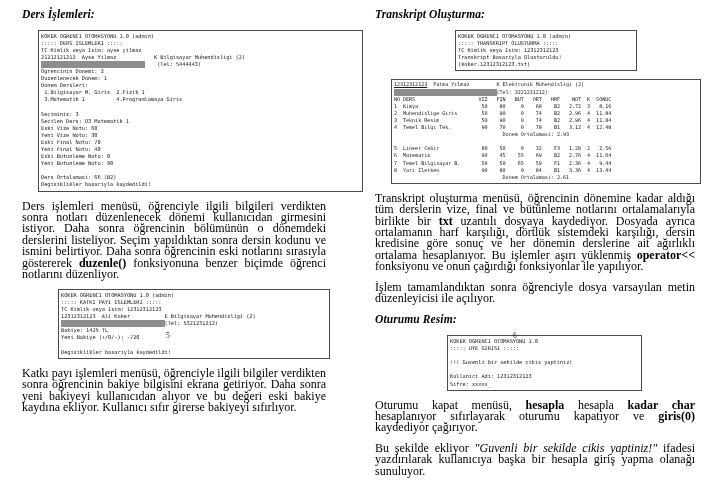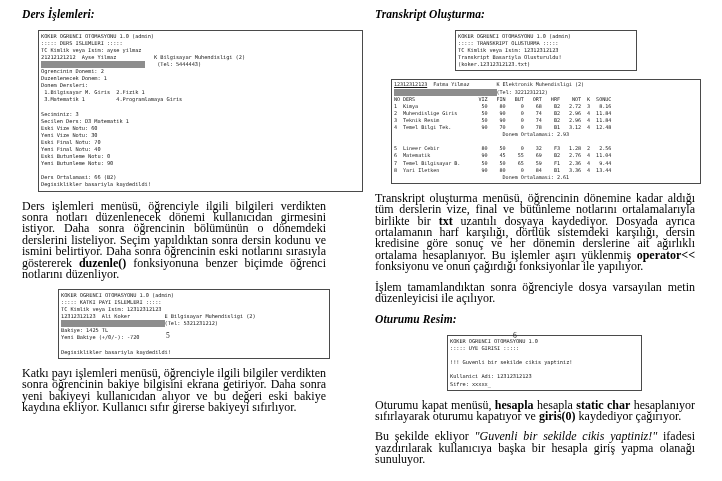--- a/index.html
+++ b/index.html
@@ -136,20 +136,20 @@
     <div class="term term-table"><span class="line"><span class="underline-id">12312312123</span><span>  Fatma Yilmaz         K Elektronik Muhendisligi (2)</span></span><span class="line"><span style="display: inline-block; background: rgb(141, 141, 141); color: rgb(141, 141, 141);">                                  </span><span>(Tel: 3221231212)</span></span><span class="line">NO DERS                     VIZ   FIN   BUT   ORT   HRF    NOT  K  SONUC</span><span class="line">1  Kimya                     50    80     0    68    B2   2.72  3   8.16</span><span class="line">2  Muhendislige Giris        50    90     0    74    B2   2.96  4  11.84</span><span class="line">3  Teknik Resim              50    90     0    74    B2   2.96  4  11.84</span><span class="line">4  Temel Bilgi Tek.          90    70     0    78    B1   3.12  4  12.48</span><span class="line">                                    Donem Ortalamasi: 2.93</span><span class="line"> </span><span class="line">5  Lineer Cebir              80    50     0    32    F3   1.28  2   2.56</span><span class="line">6  Matematik                 90    45    55    69    B2   2.76  4  11.04</span><span class="line">7  Temel Bilgisayar B.       50    50    65    59    F1   2.36  4   9.44</span><span class="line">8  Yari Iletken              90    80     0    84    B1   3.36  4  13.44</span><span class="line">                                    Donem Ortalamasi: 2.61</span></div>
 
     <p class="body"><span>Transkript oluşturma menüsü, öğrencinin dönemine kadar aldığı tüm derslerin vize, final ve bütünleme notlarını ortalamalarıyla birlikte bir </span><b>txt</b><span> uzantılı dosyaya kaydediyor. Dosyada ayrıca ortalamanın harf karşılığı, dörtlük sistemdeki karşılığı, dersin kredisine göre sonuç ve her dönemin derslerine ait ağırlıklı ortalama hesaplanıyor. Bu işlemler aşırı yüklenmiş </span><b>operator&lt;&lt;</b><span> fonksiyonu ve onun çağırdığı fonksiyonlar ile yapılıyor.</span></p>
 
     <p class="body"><span>İşlem tamamlandıktan sonra öğrenciyle dosya varsayılan metin düzenleyicisi ile açılıyor.</span></p>
 
     <h2 class="section-title gap-before-title">Oturumu Resim:</h2>
 
     <div class="term term-oturum"><span class="line">KOKER OGRENCI OTOMASYONU 1.0</span><span class="line">::::: UYE GIRISI :::::</span><span class="blank"> </span><span class="line">!!! Guvenli bir sekilde cikis yaptiniz!</span><span class="blank"> </span><span class="line">Kullanici Adi: 12312312123</span><span class="line">Sifre: xxxxx_</span></div>
 
-    <p class="body"><span>Oturumu kapat menüsü, </span><b>hesapla</b><span> hesapla </span><b>static char</b><span> hesaplanıyor sıfırlayarak oturumu kapatıyor ve </span><b>giris(0)</b><span> kaydediyor çağırıyor.</span></p>
+    <p class="body"><span>Oturumu kapat menüsü, </span><b>hesapla</b><span> hesapla </span><b>kadar char</b><span> hesaplanıyor sıfırlayarak oturumu kapatıyor ve </span><b>giris(0)</b><span> kaydediyor çağırıyor.</span></p>
 
     <p class="body"><span>Bu şekilde ekliyor </span><i>"Guvenli bir sekilde cikis yaptiniz!"</i><span> ifadesi yazdırılarak kullanıcıya başka bir hesapla giriş yapma olanağı sunuluyor.</span></p>
 
     <div class="pagenum pagenum-right">6</div>
   </div>
 
 </div>
 
 </body></html>

